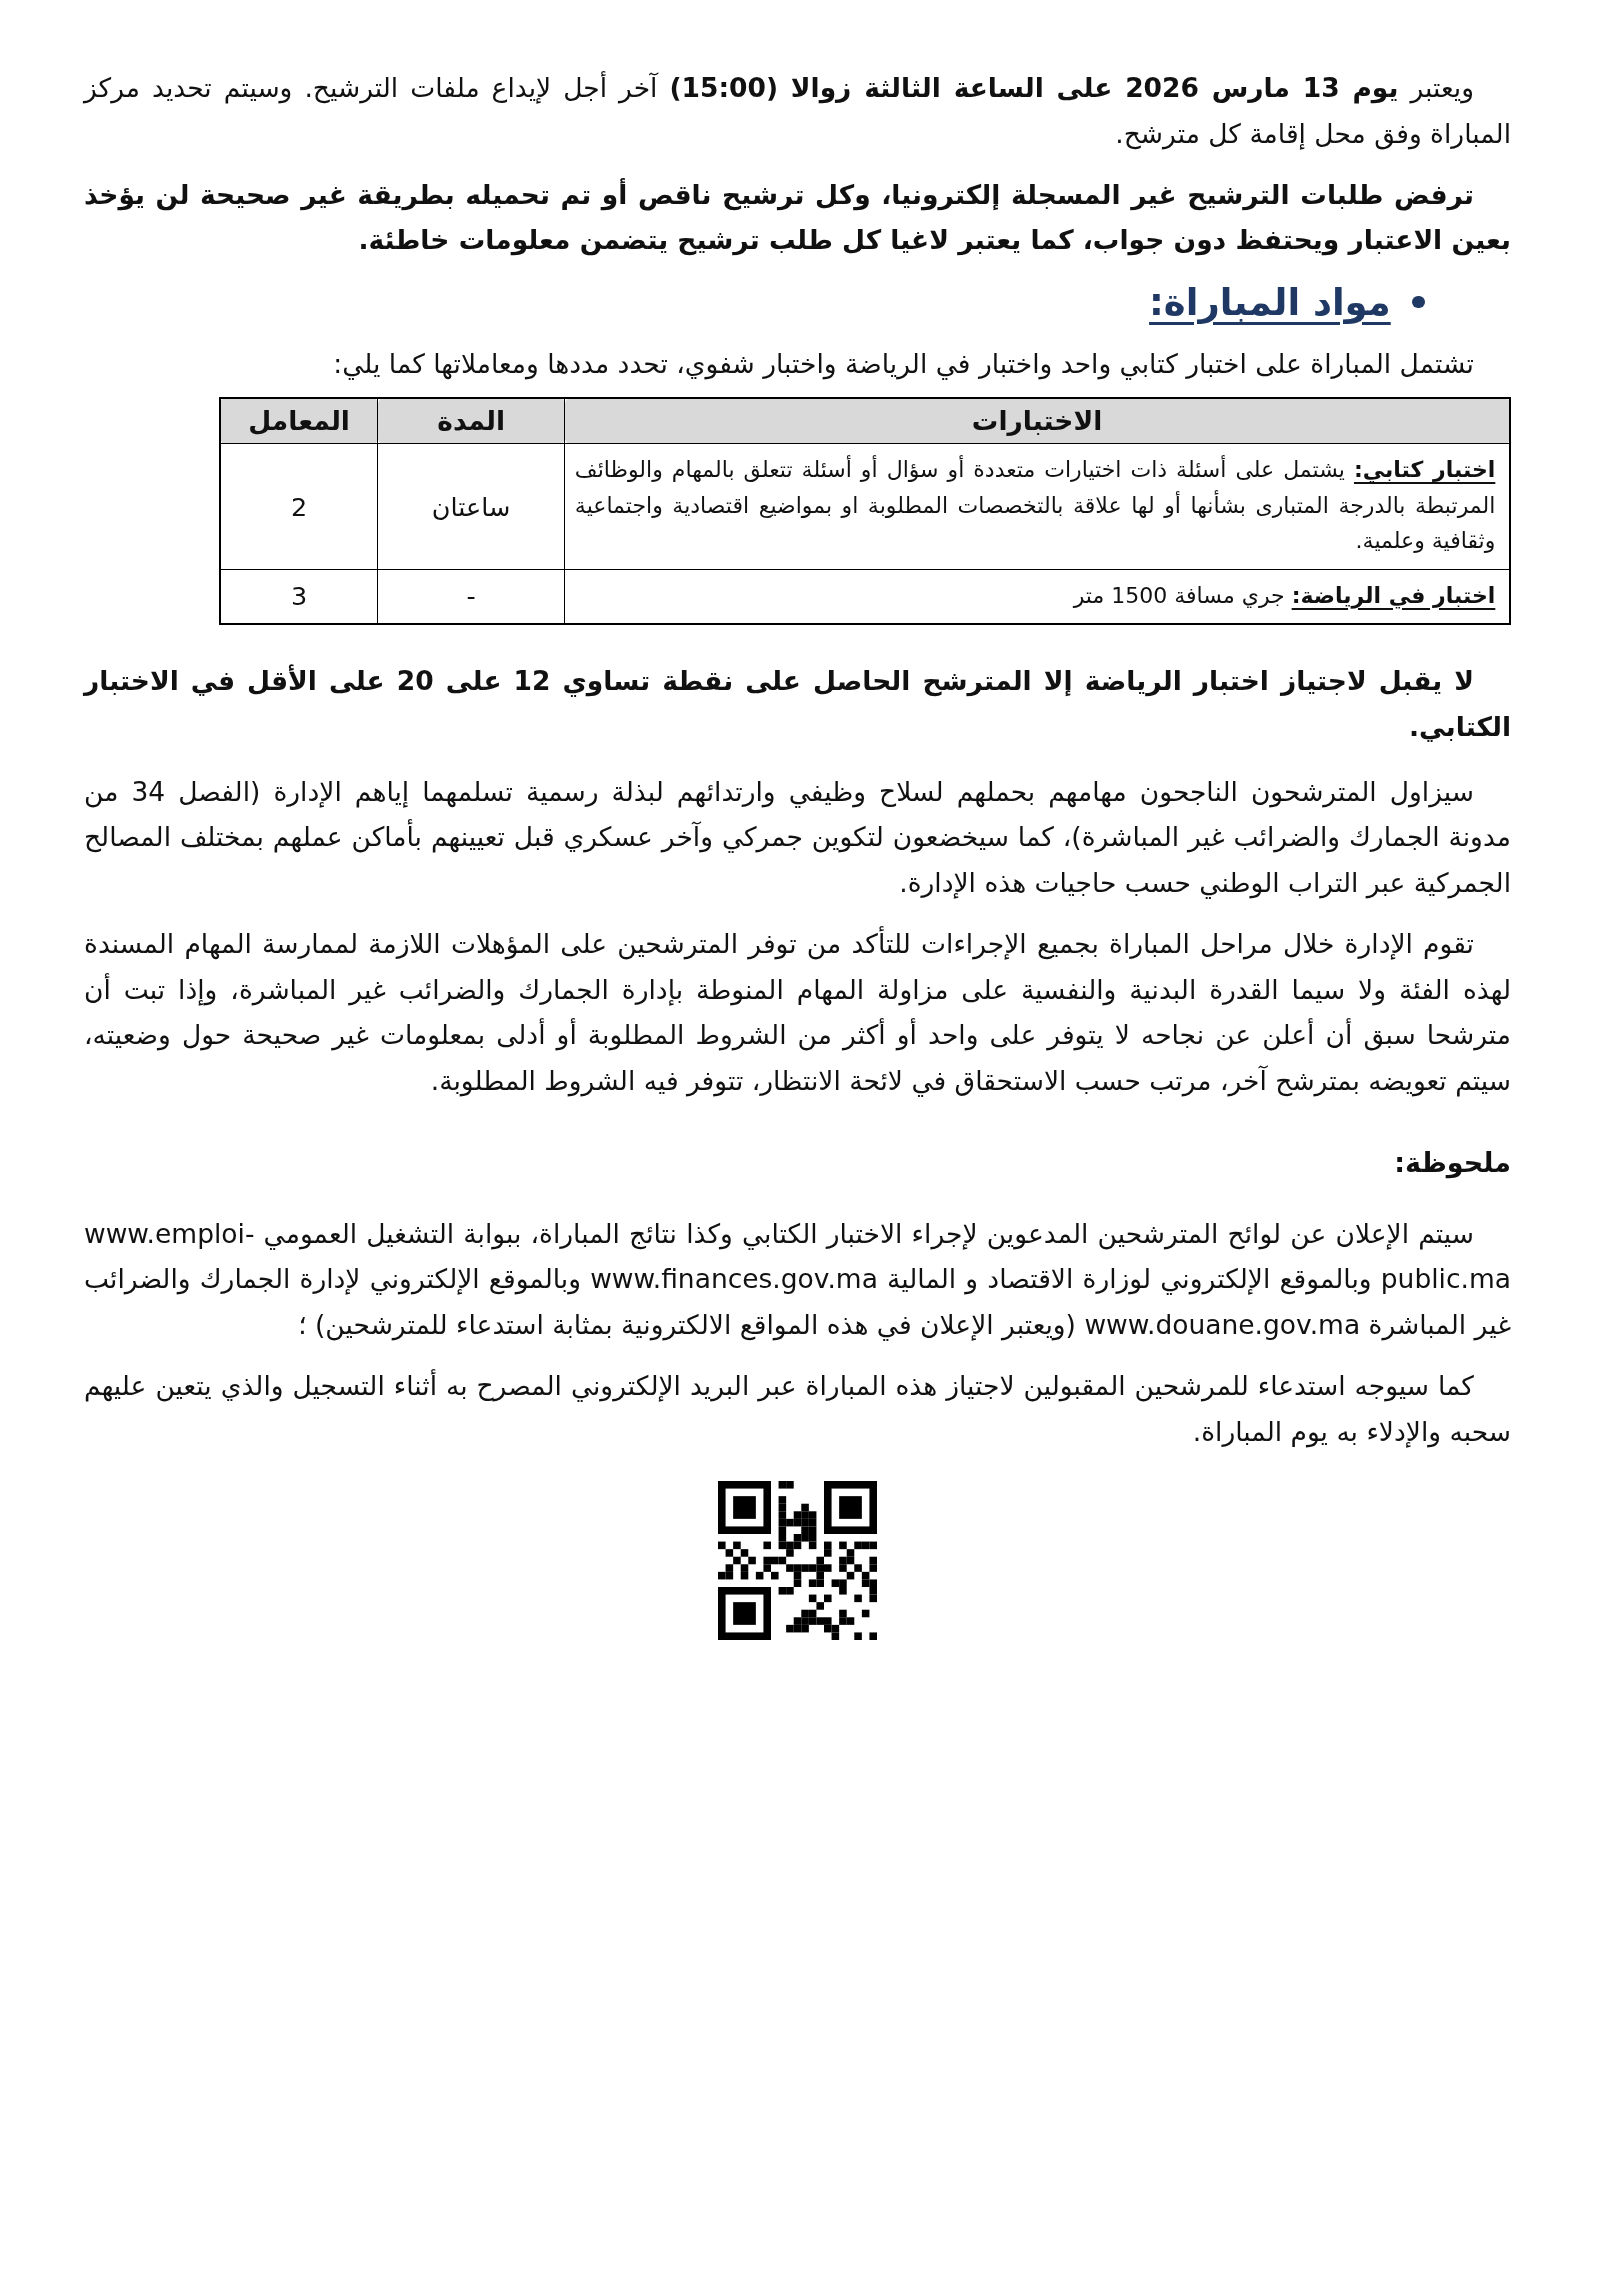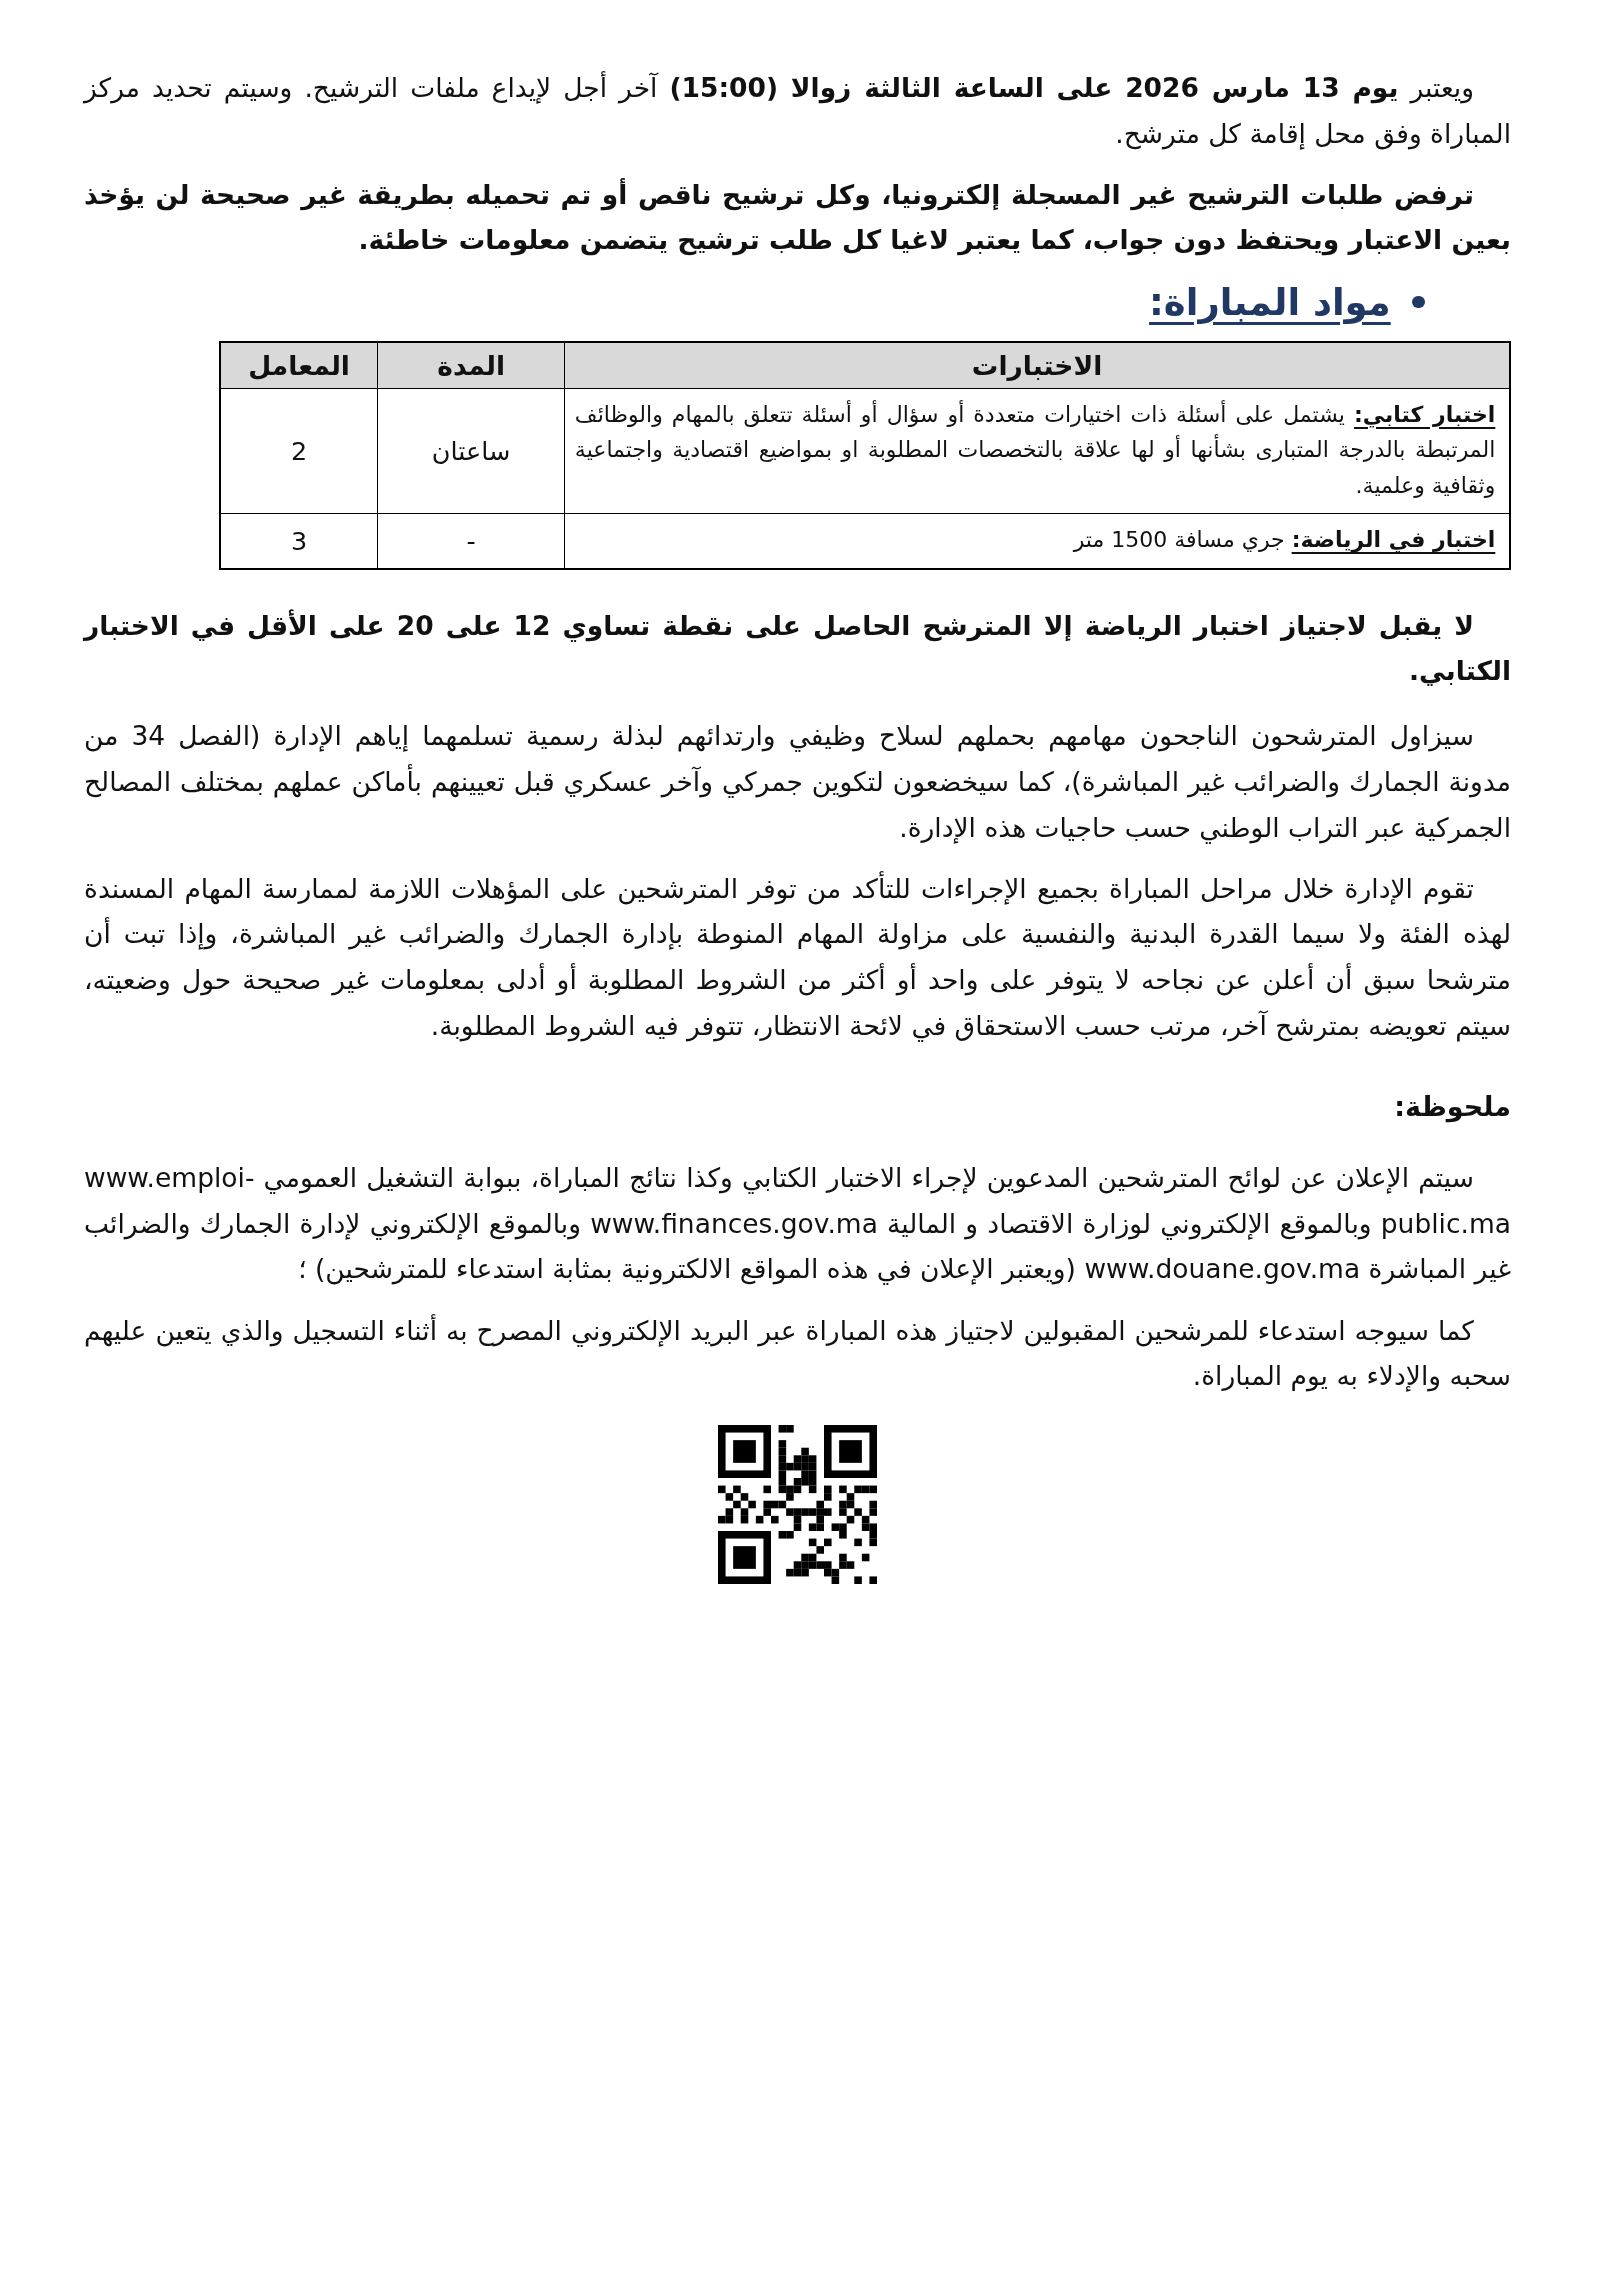--- a/index.html
+++ b/index.html
@@ -28,21 +28,21 @@
 
   table.exams{
     border-collapse:collapse;
     width:1292px;
     margin:5.9px 0 33px 0;
     border:2.9px solid #000;
   }
   table.exams th,table.exams td{border:1.6px solid #000;}
   table.exams th{
     background:#d9d9d9;font-weight:bold;font-size:26.5px;
-    padding:6.9px 9.8px;text-align:center;
+    padding:6.9px 9.8px;text-align:center;border-radius:6px;
   }
   td.desc{font-size:22px;padding:7.8px 13.7px 9.8px 9.8px;text-align:justify;line-height:1.62;vertical-align:top;}
   td.center{text-align:center;vertical-align:middle;font-size:25.5px;padding:5.9px;}
   .rowlabel{font-weight:bold;text-decoration:underline;text-underline-offset:4.9px;}
   .col-tests{width:980px;}
   .col-duration{width:173px;}
   .col-coef{width:139px;}
 
   .loose{font-size:25.5px;line-height:2.25;margin-bottom:13.7px;}
   .note-heading{
@@ -60,20 +60,21 @@
 
   <p class="para indent"><span>ويعتبر </span><b>يوم 13 مارس 2026 على الساعة الثالثة زوالا (15:00)</b><span> آخر أجل لإيداع ملفات الترشيح. وسيتم تحديد مركز المباراة وفق محل إقامة كل مترشح.</span></p>
 
   <p class="para indent bold">ترفض طلبات الترشيح غير المسجلة إلكترونيا، وكل ترشيح ناقص أو تم تحميله بطريقة غير صحيحة لن يؤخذ بعين الاعتبار ويحتفظ دون جواب، كما يعتبر لاغيا كل طلب ترشيح يتضمن معلومات خاطئة.</p>
 
   <div class="heading-row">
     <span class="bullet"></span>
     <span class="navy-heading">مواد المباراة:</span>
   </div>
 
+  <p class="para indent" style="margin-bottom:9.8px;">تشتمل المباراة على اختبار كتابي واحد واختبار في الرياضة واختبار شفوي، تحدد مددها ومعاملاتها كما يلي:</p>
 
   <table class="exams">
     <thead>
       <tr>
         <th class="col-tests">الاختبارات</th>
         <th class="col-duration">المدة</th>
         <th class="col-coef">المعامل</th>
       </tr>
     </thead>
     <tbody>

